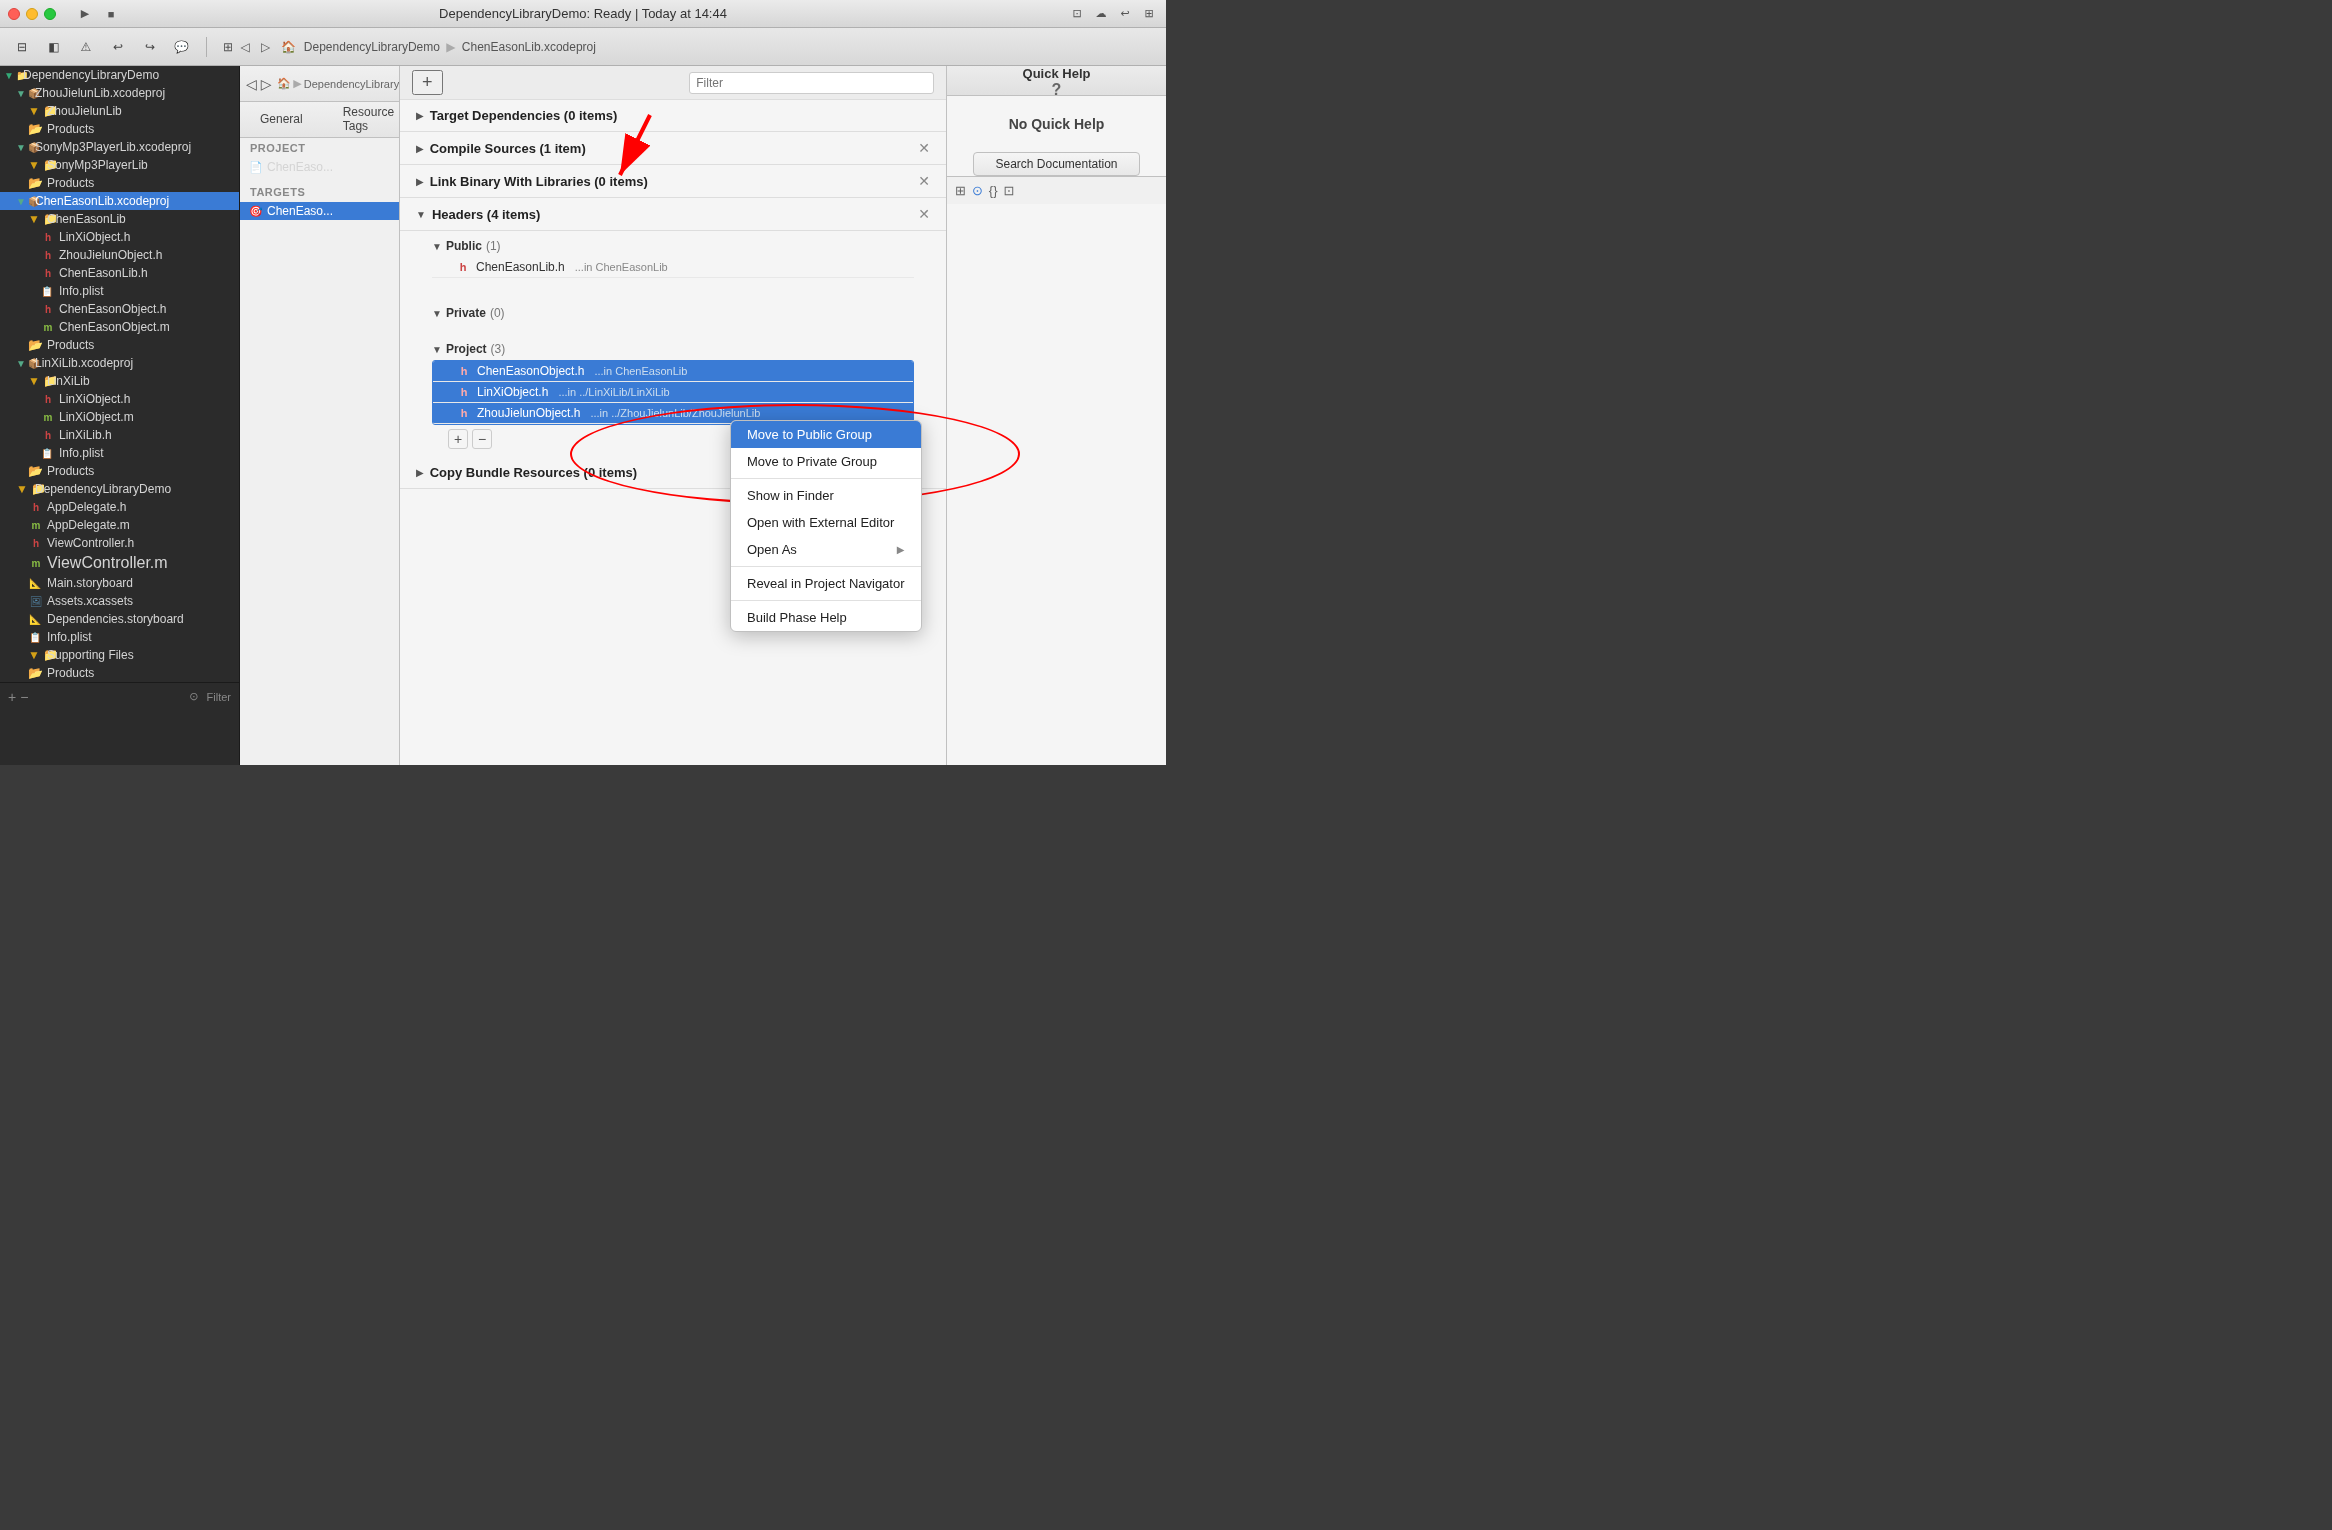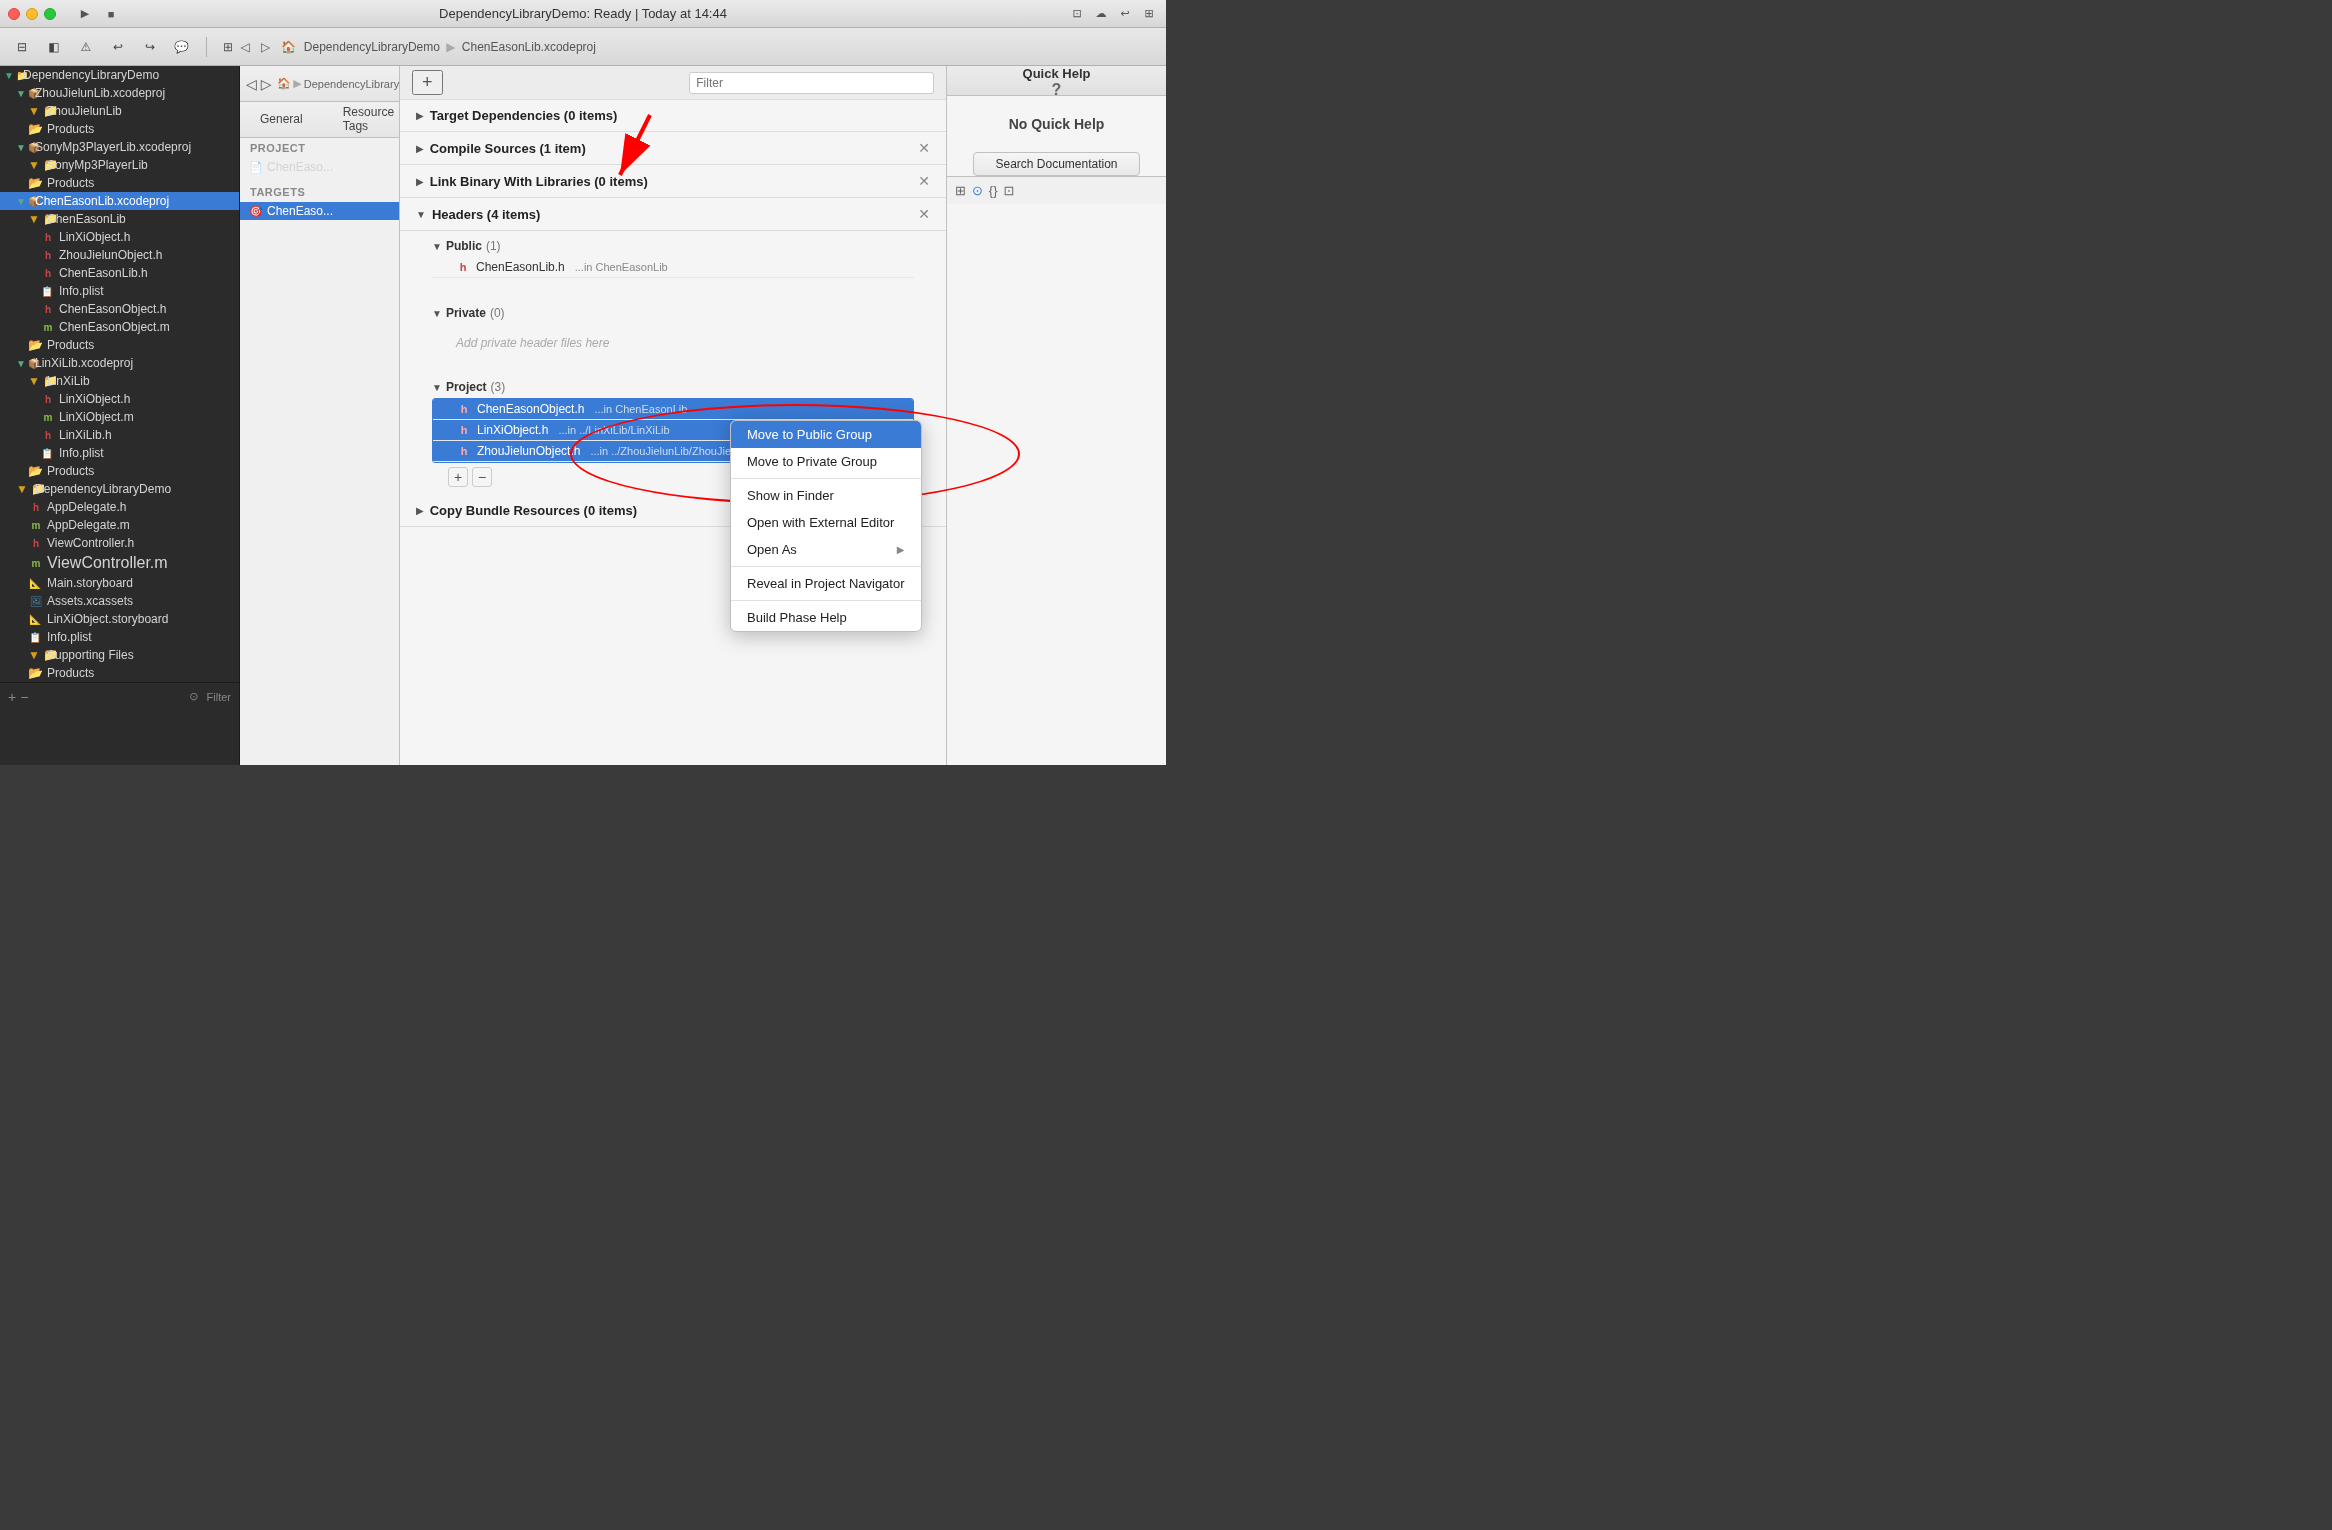--- a/index.html
+++ b/index.html
@@ -491,21 +491,21 @@
       <span class="label" style="font-size:12px;overflow:hidden;text-overflow:ellipsis;">Main.storyboard</span>
         </div>
         <div class="sidebar-item">
           <span style="width:28px;display:inline-block;"></span>
       <span class="icon"><span style="color:#58a;font-size:10px;">🖼</span></span>
       <span class="label" style="font-size:12px;overflow:hidden;text-overflow:ellipsis;">Assets.xcassets</span>
         </div>
         <div class="sidebar-item">
           <span style="width:28px;display:inline-block;"></span>
       <span class="icon"><span style="color:#5a8;font-size:10px;">📐</span></span>
-      <span class="label" style="font-size:12px;overflow:hidden;text-overflow:ellipsis;">LinXiObject.storyboard</span>
+      <span class="label" style="font-size:12px;overflow:hidden;text-overflow:ellipsis;">Dependencies.storyboard</span>
         </div>
         <div class="sidebar-item">
           <span style="width:28px;display:inline-block;"></span>
       <span class="icon"><span style="color:#888;font-size:10px;">📋</span></span>
       <span class="label" style="font-size:12px;overflow:hidden;text-overflow:ellipsis;">Info.plist</span>
         </div>
         <div class="sidebar-item">
           <span style="width:28px;display:inline-block;"></span>
       <span class="icon"><span style="color:#d4a017;font-size:12px;">▼ 📁</span></span>
       <span class="label" style="font-size:12px;overflow:hidden;text-overflow:ellipsis;">Supporting Files</span>
@@ -614,21 +614,20 @@
                 </div>
                 <div style="height:20px;"></div>
               </div>
 
               <div class="headers-group">
                 <div class="headers-group-header">
                   <span class="headers-group-toggle">▼</span>
                   <span class="headers-group-title">Private</span>
                   <span class="headers-group-count">(0)</span>
                 </div>
-                <div class="placeholder-text">Add private header files here</div>
                 <div style="height:10px;"></div>
               </div>
 
               <div class="headers-group">
                 <div class="headers-group-header">
                   <span class="headers-group-toggle">▼</span>
                   <span class="headers-group-title">Project</span>
                   <span class="headers-group-count">(3)</span>
                 </div>
                 <div style="border:1px solid #3a7bd5;border-radius:3px;overflow:hidden;">

